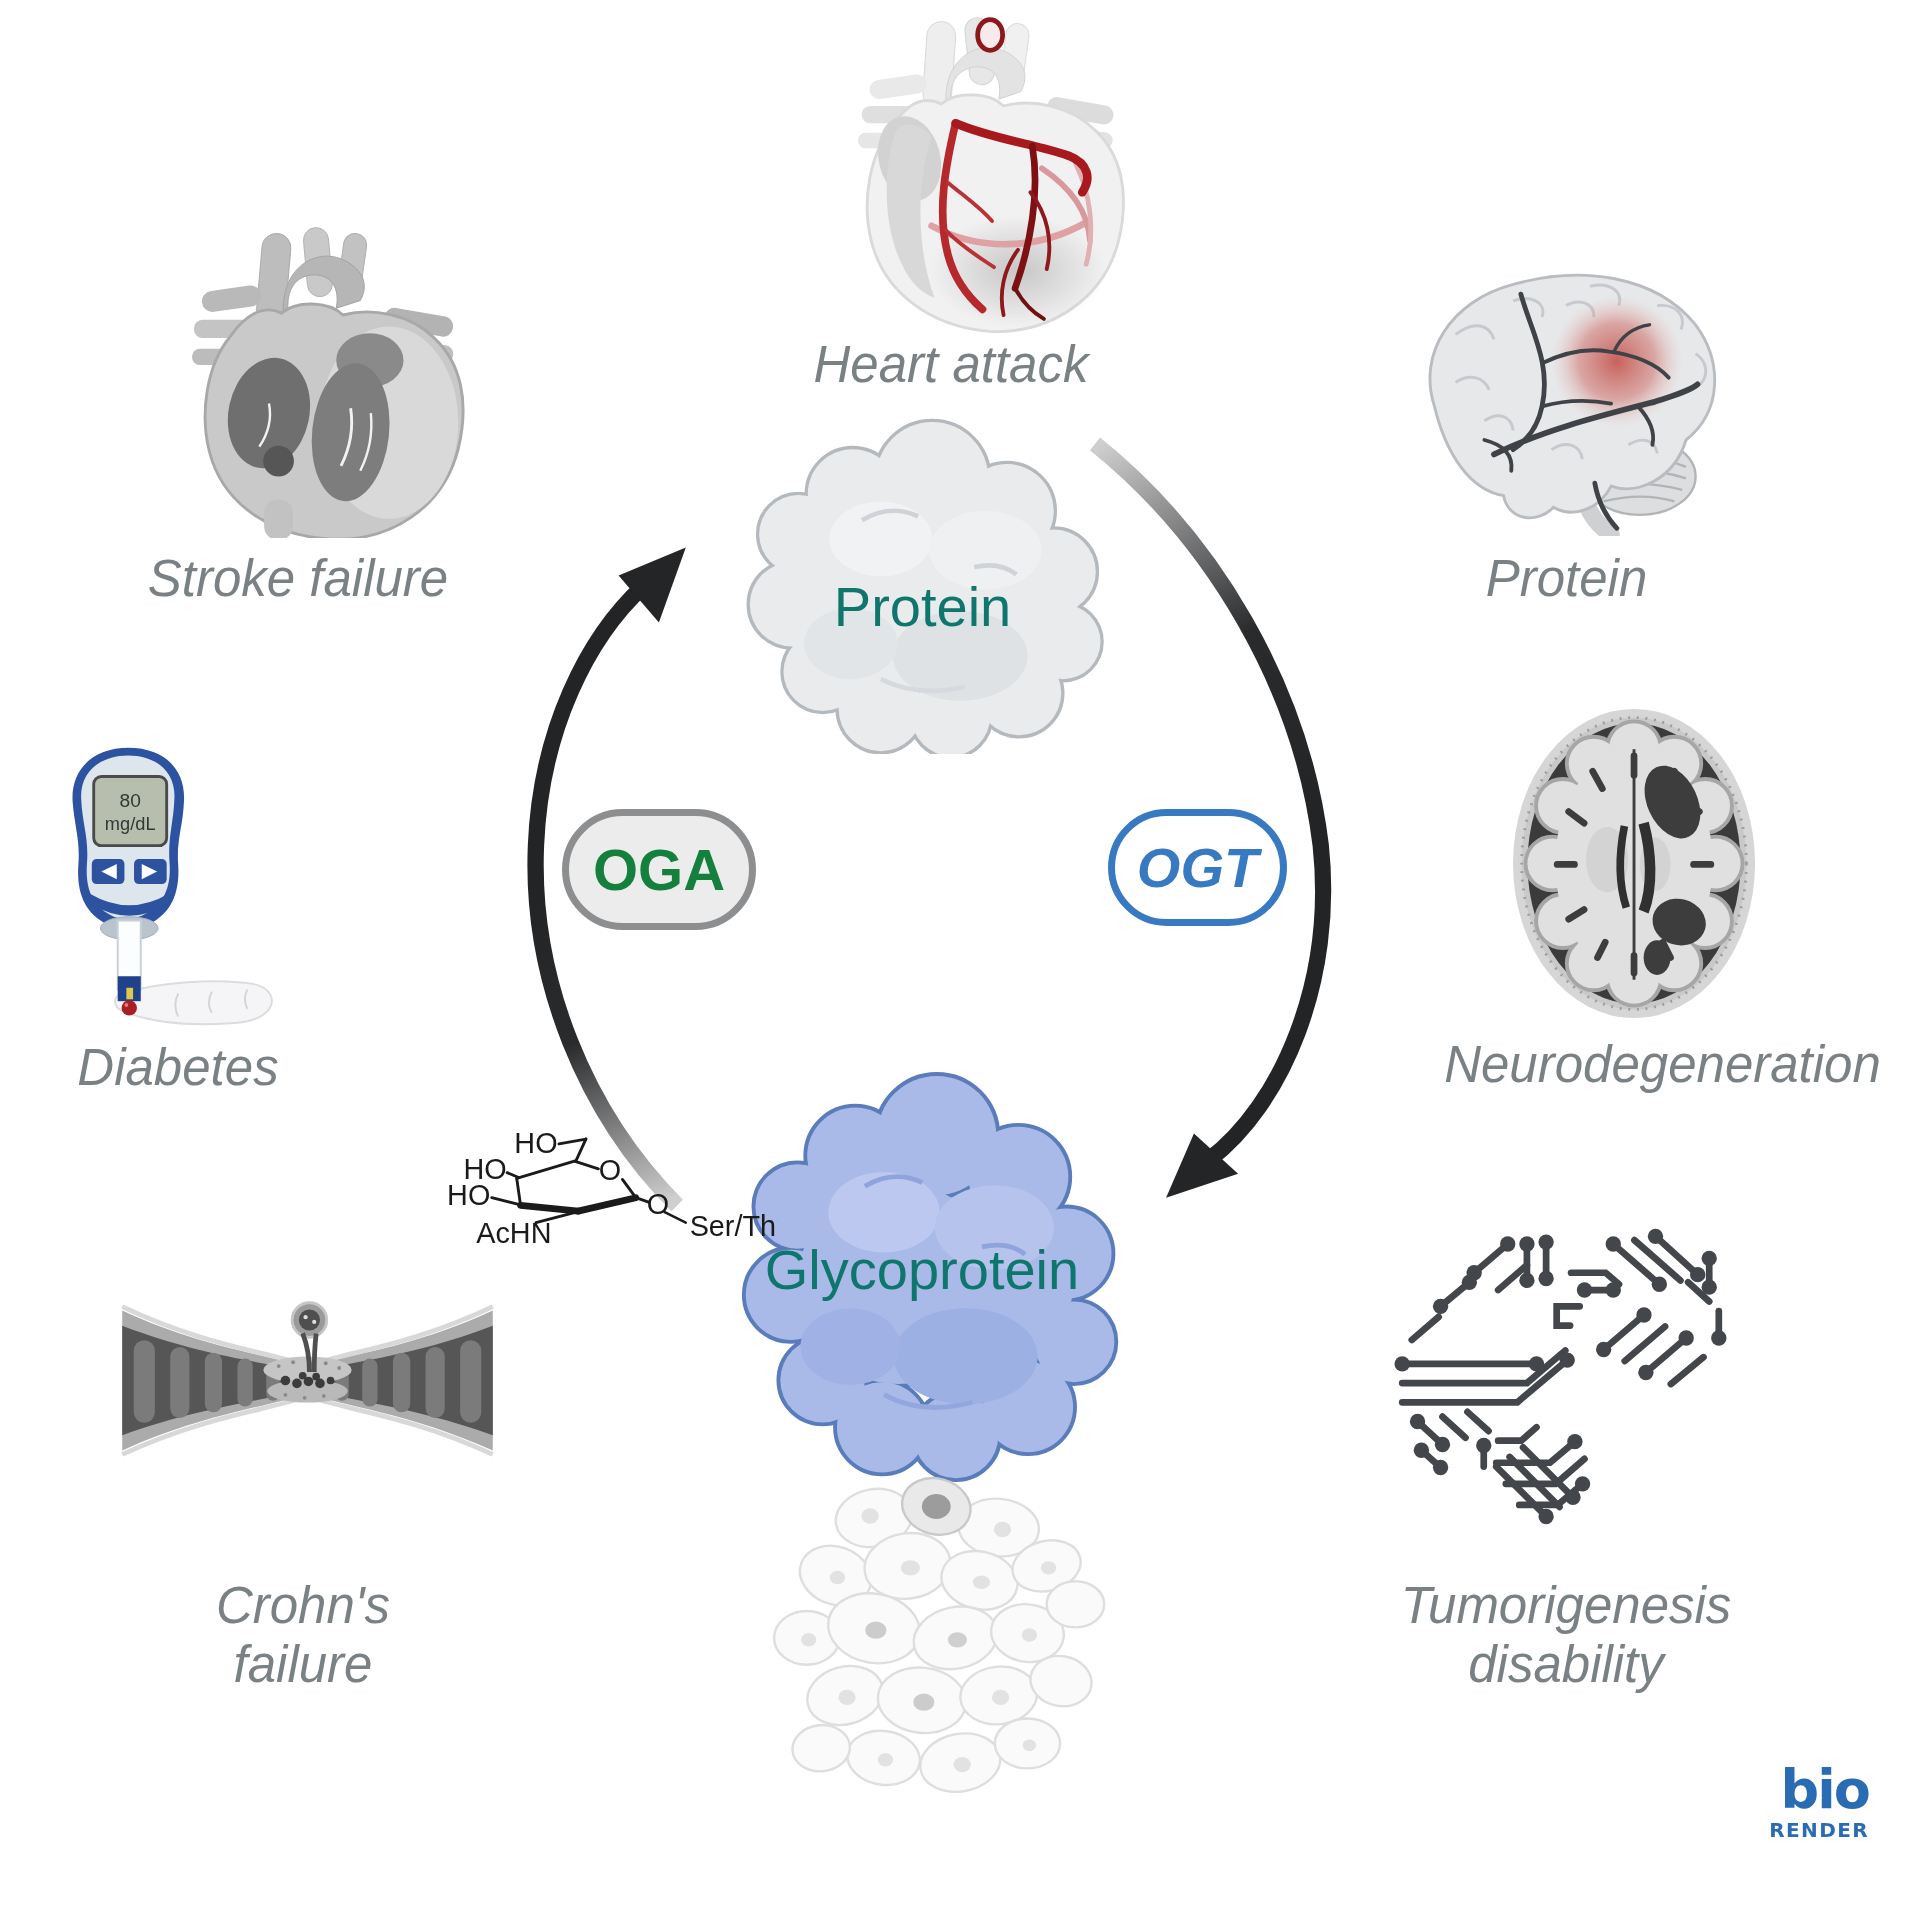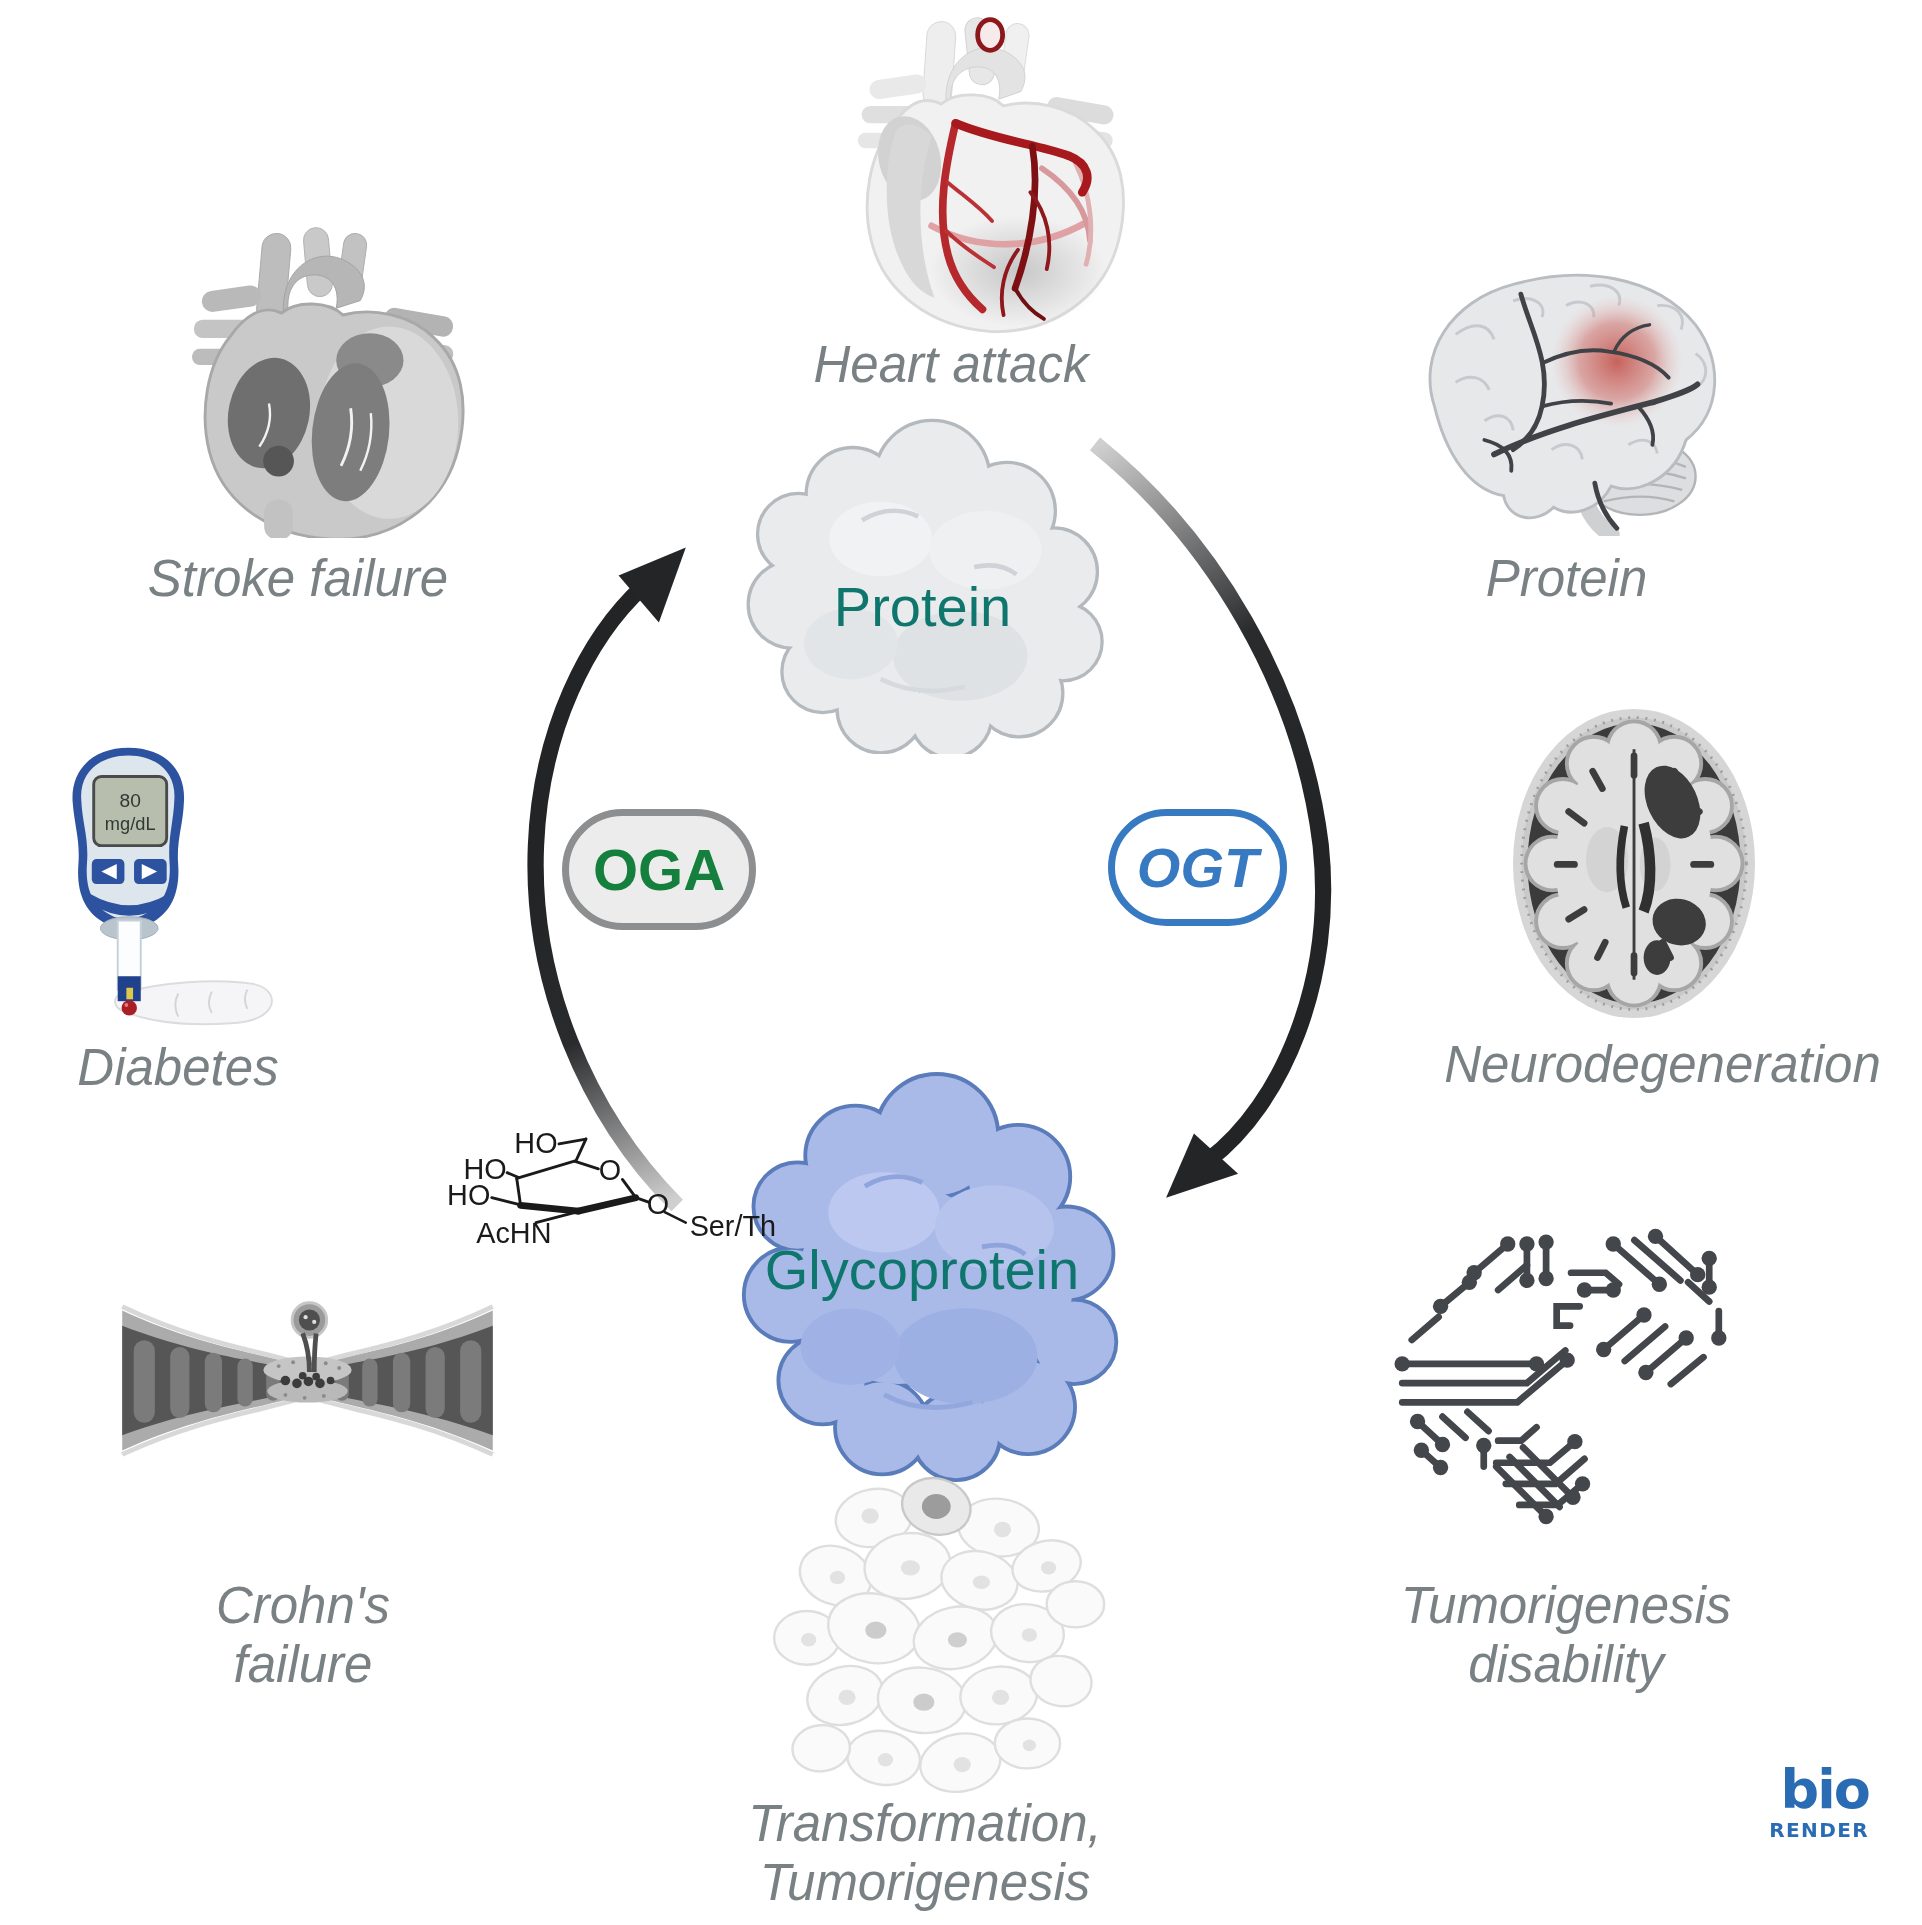--- a/index.html
+++ b/index.html
@@ -463,24 +463,20 @@
         <ellipse cx="82" cy="187" rx="8" ry="7"></ellipse>
           <ellipse cx="312" cy="182" rx="8" ry="7"></ellipse>
         <ellipse cx="122" cy="247" rx="9" ry="8"></ellipse>
           <ellipse cx="202" cy="252" rx="11" ry="9" fill="#cccccc"></ellipse>
         <ellipse cx="282" cy="247" rx="9" ry="8"></ellipse>
           <ellipse cx="162" cy="312" rx="8" ry="7"></ellipse>
         <ellipse cx="242" cy="317" rx="9" ry="8"></ellipse>
           <ellipse cx="312" cy="297" rx="7" ry="6"></ellipse>
       </g>
     </svg>
-  </div>
-  <div class="abs dlabel" style="left:685px;top:1795px;width:480px">
-    <div>Transformation,</div>
-    <div>Tumorigenesis</div>
   </div>
 
   <div class="abs icon" style="left:1383px;top:1215px;width:355px;height:341px">
     <svg viewBox="0 0 370 355">
       <g stroke="#43464a" stroke-width="7" stroke-linecap="round" fill="none">
         <path d="M95,60 l35,-30"></path>
           <path d="M120,78 l30,-26"></path>
           <path d="M60,95 l30,-25"></path>
         <path d="M150,30 v38"></path>
           <path d="M170,28 v38"></path>

